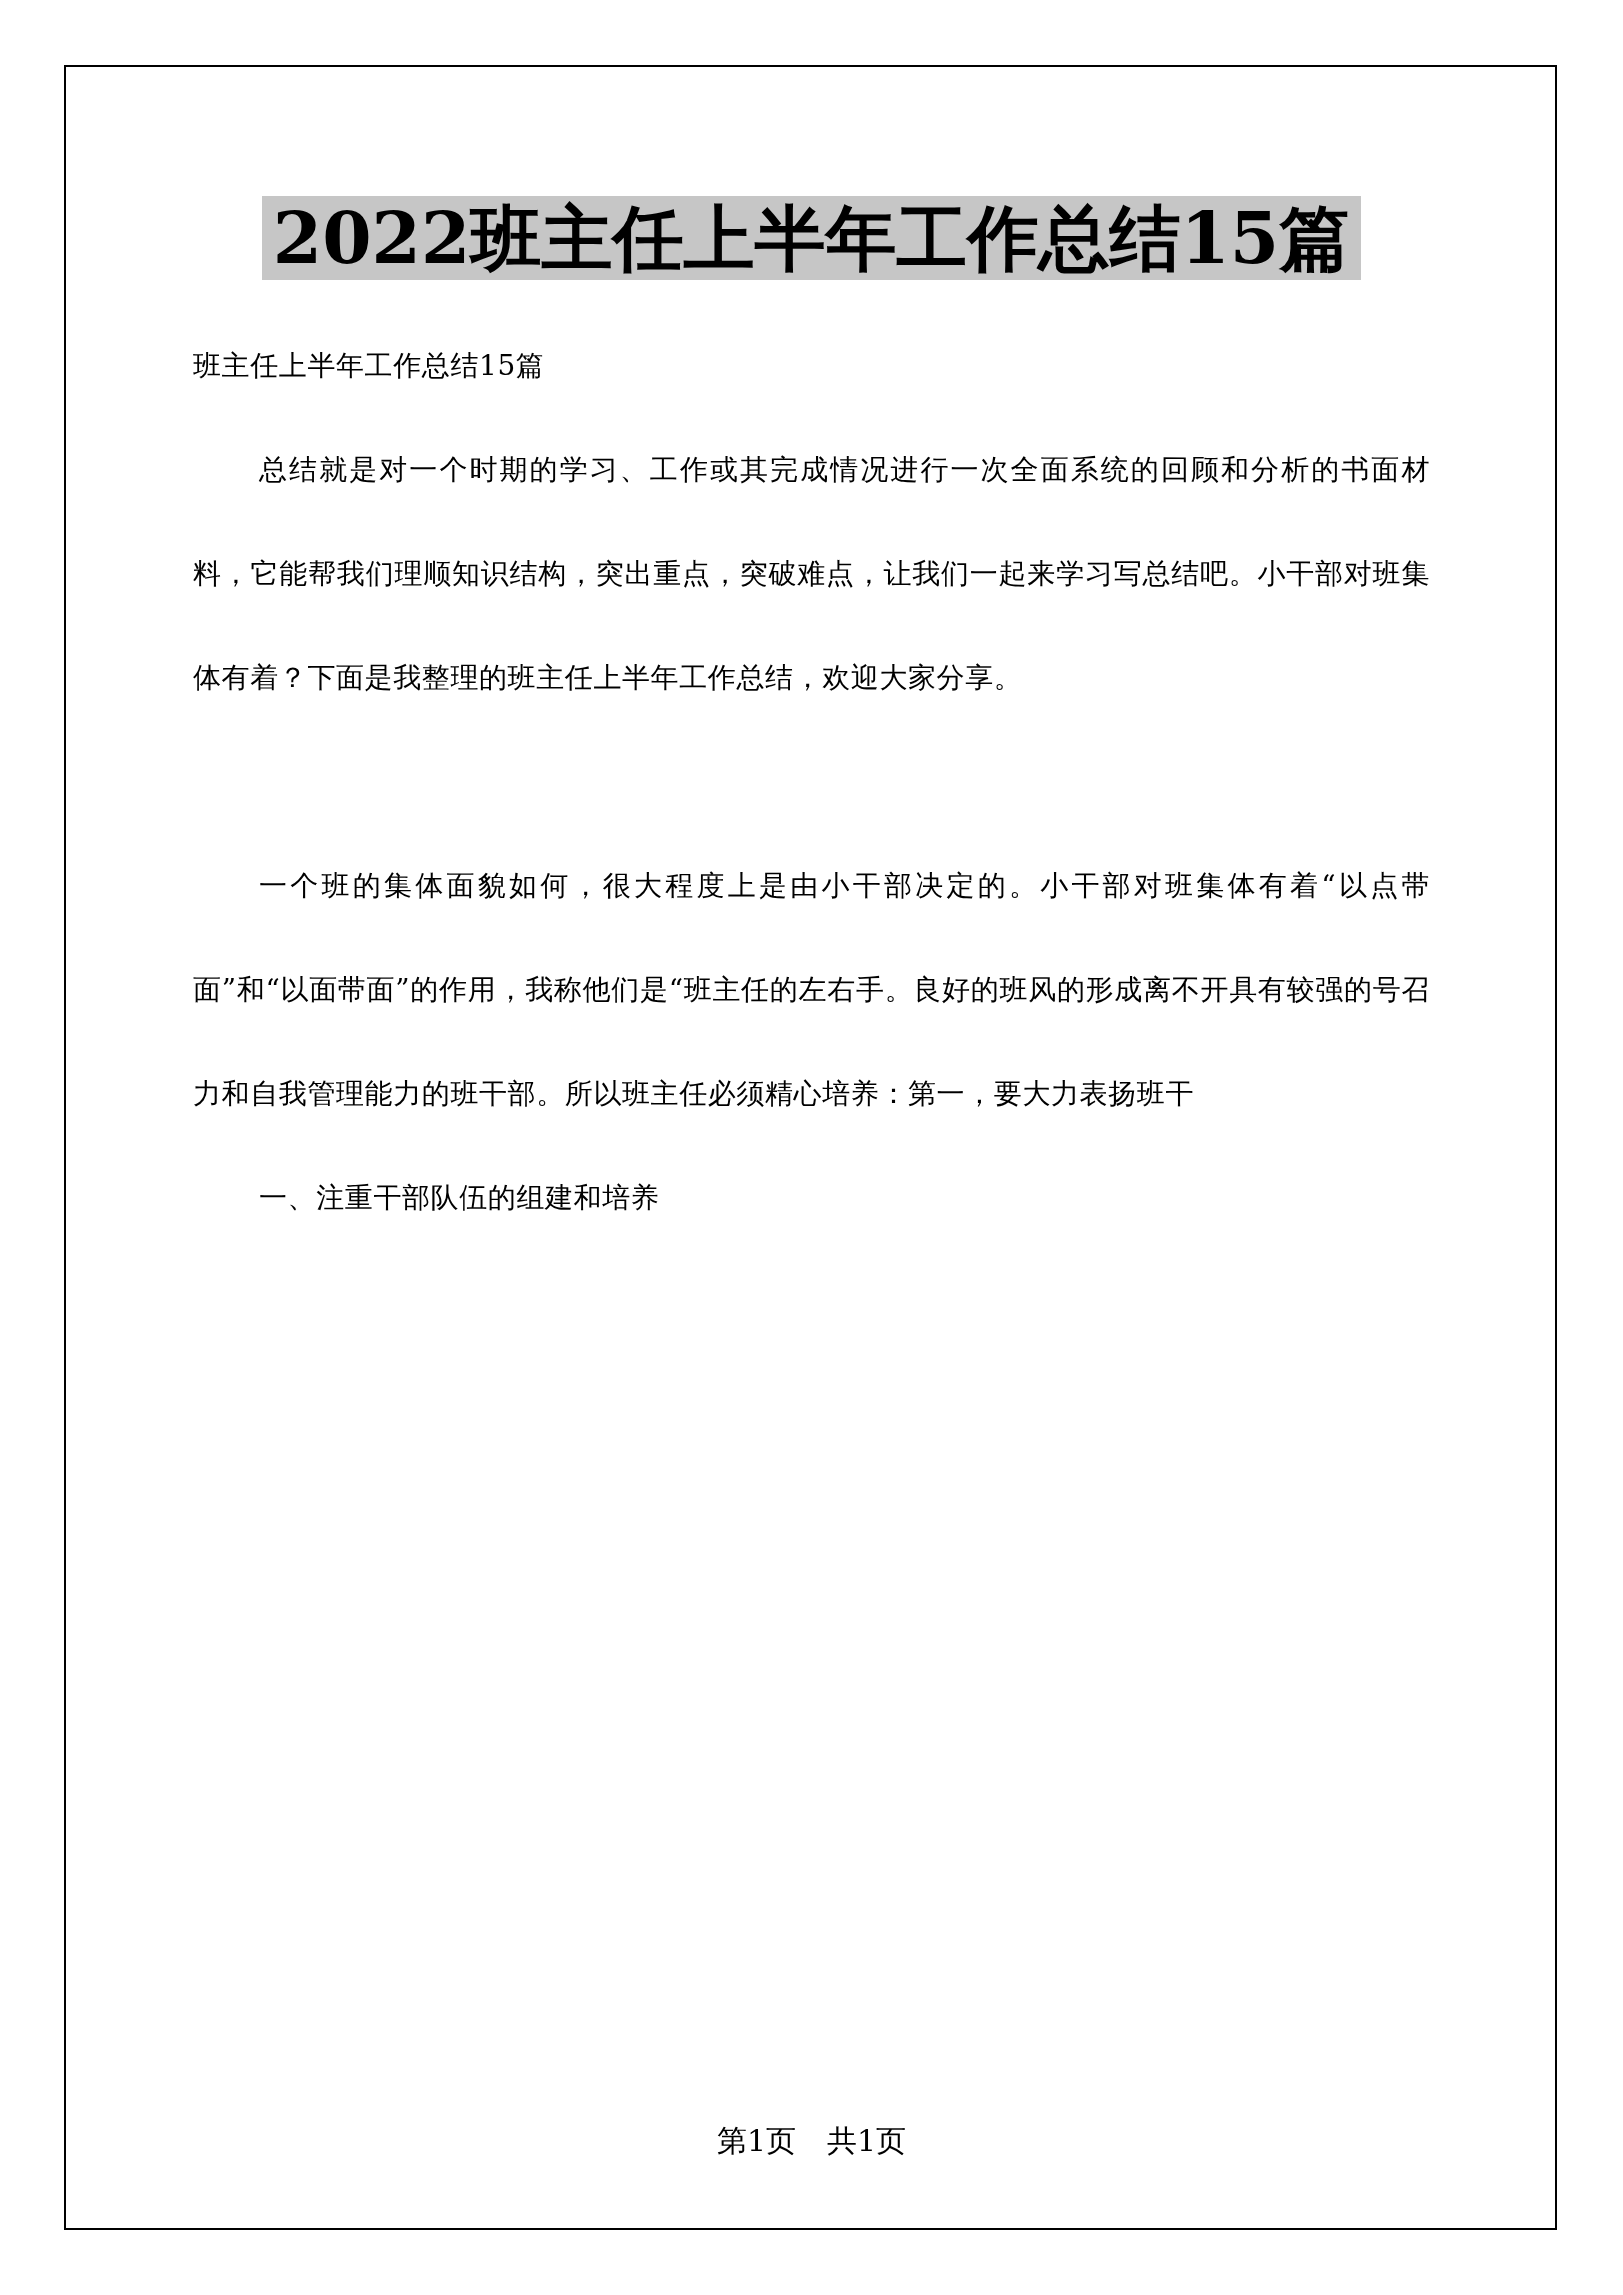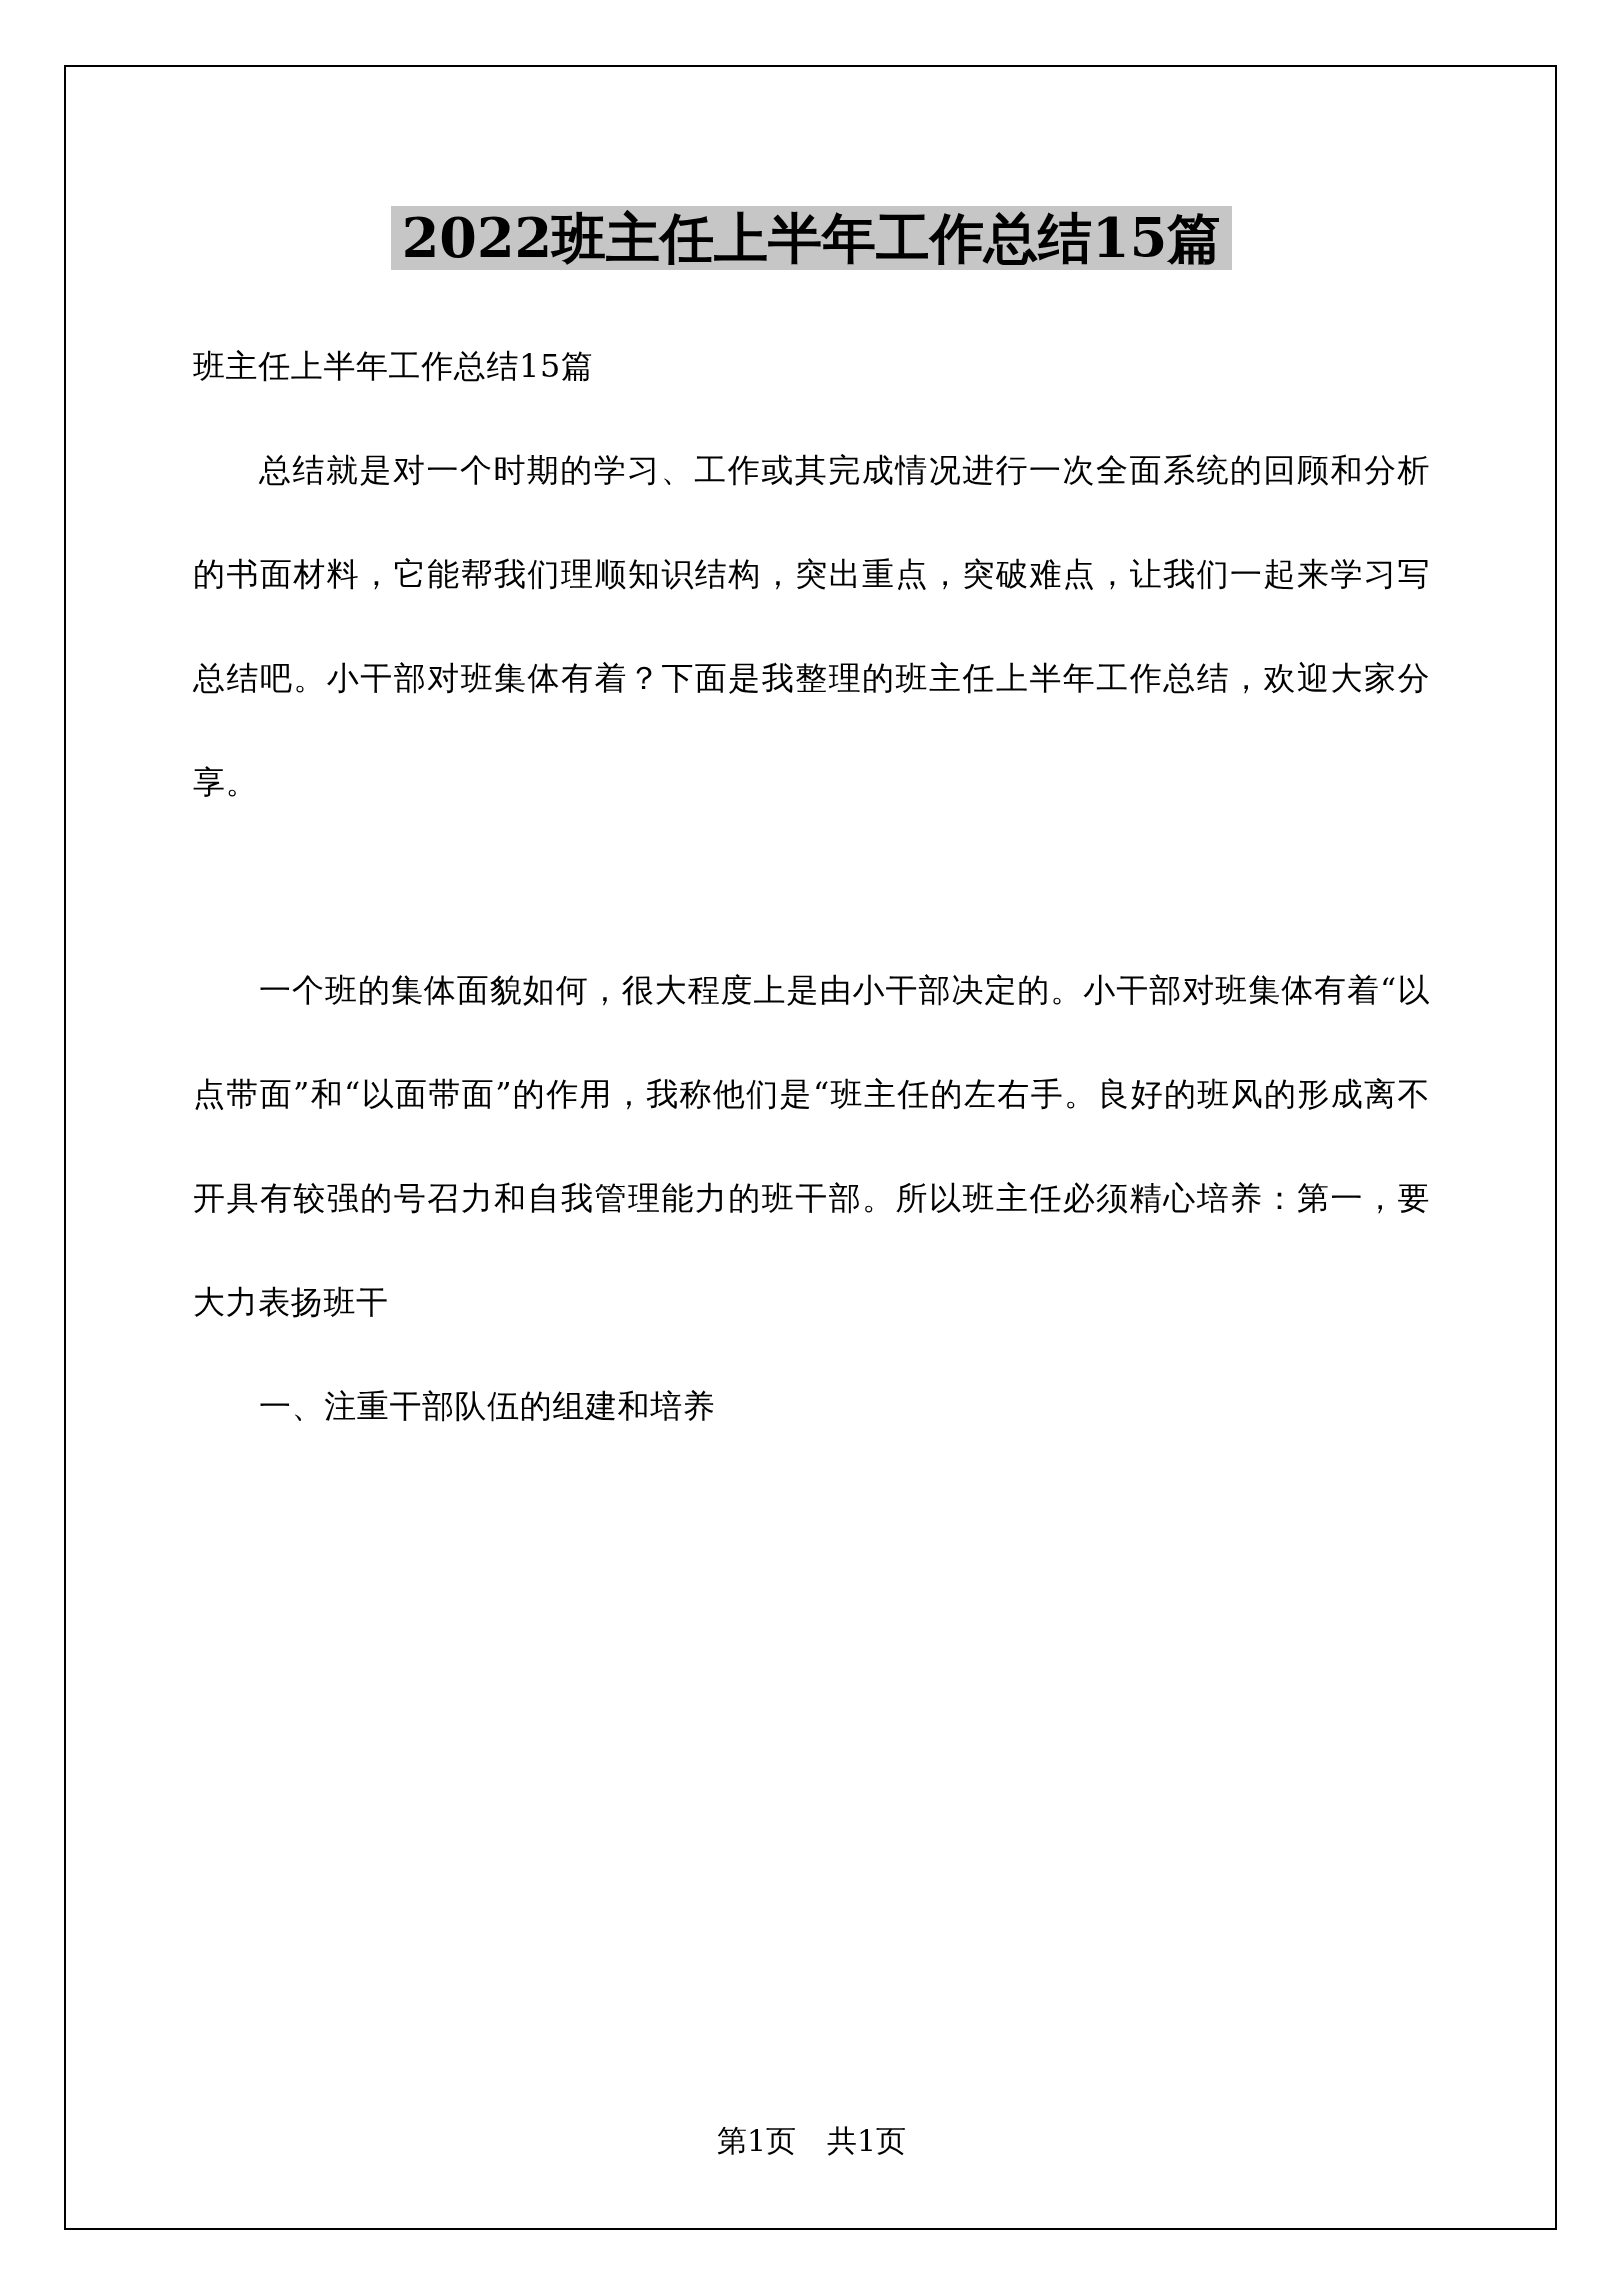--- a/index.html
+++ b/index.html
@@ -26,32 +26,32 @@
   }
   .content {
     position: absolute;
     left: 193px;
     top: 196px;
     width: 1237px;
   }
   .doc-title {
     margin: 0 0 34px 0;
     text-align: center;
-    font-size: 54px;
+    font-size: 71px;
     font-weight: bold;
     line-height: 84px;
     white-space: nowrap;
   }
   .doc-title .hl {
     background: #c6c6c6;
     padding: 0 11.2px;
   }
   .para {
     margin: 0;
-    font-size: 32px;
+    font-size: 28px;
     line-height: 104px;
     min-height: 104px;
     text-align: justify;
     letter-spacing: 0.6px;
   }
   .para.indent {
     text-indent: 66px;
   }
   .footer {
     position: absolute;

